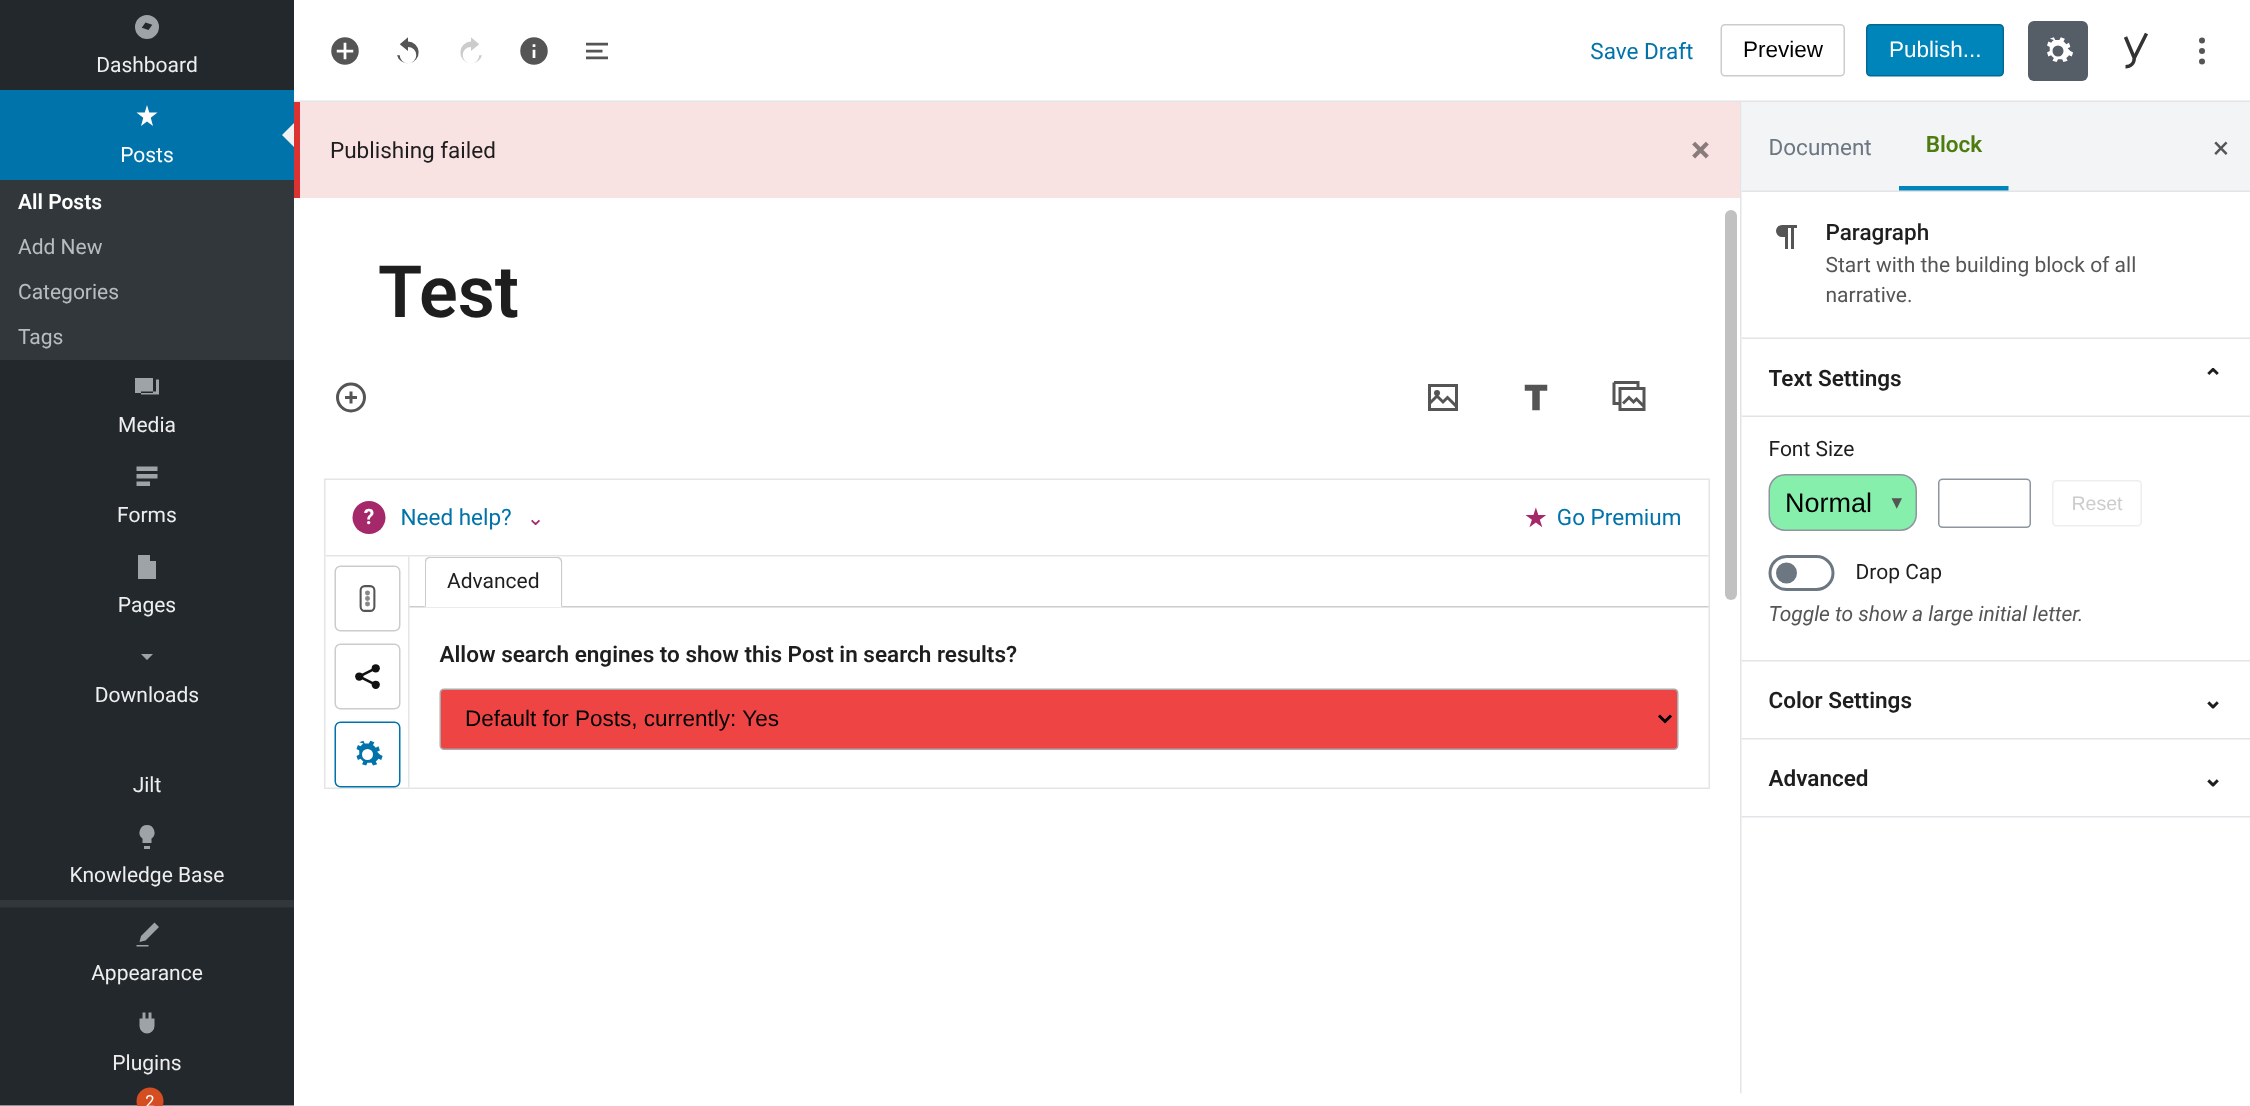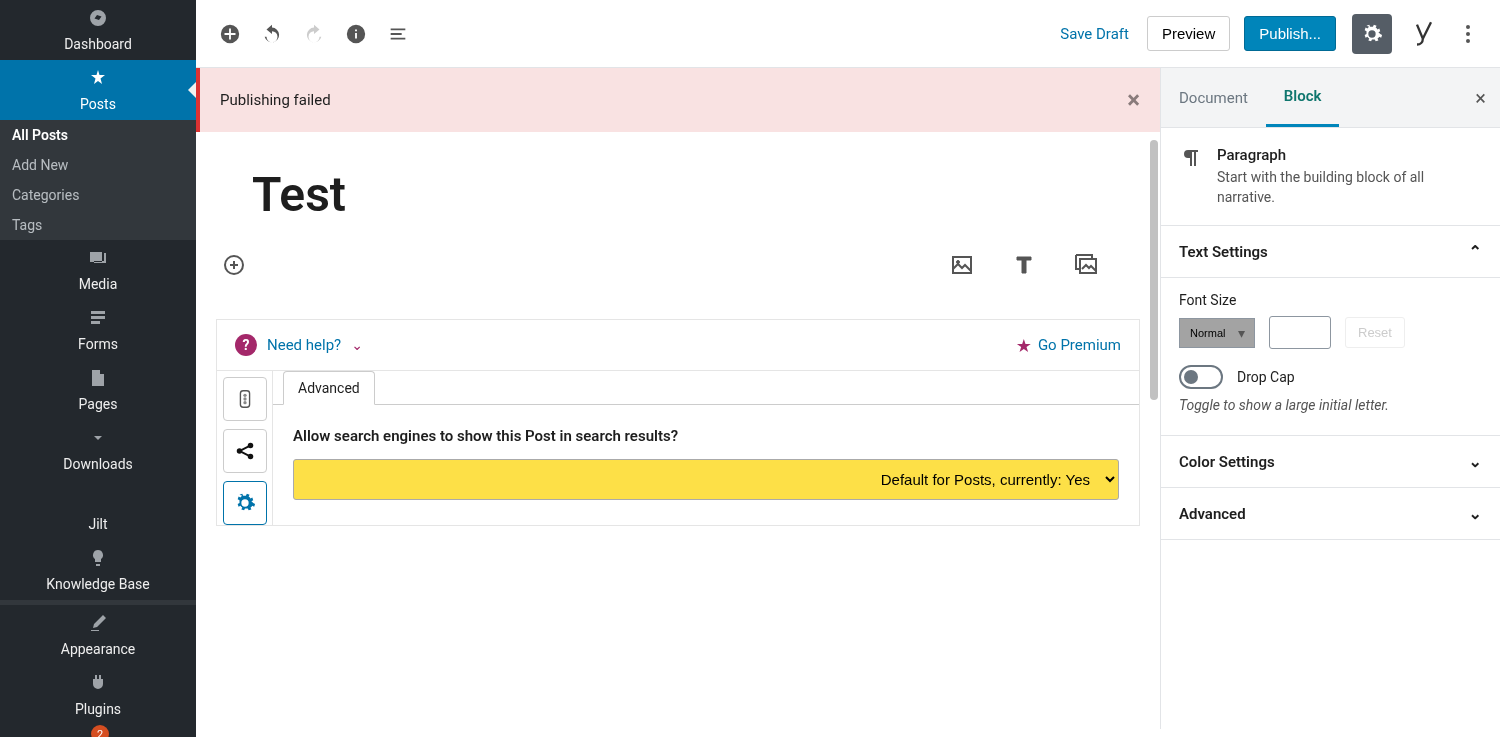--- a/index.html
+++ b/index.html
@@ -52,37 +52,37 @@
   .yoast-helpbar .prem .star { color: #a4286a; font-size: 18px; }
   .yoast-body { display: flex; }
   .ytabs { width: 56px; border-right: 1px solid #e5e5e5; display: flex; flex-direction: column; align-items: center; padding-top: 6px; gap: 8px; }
   .ytab { width: 44px; height: 44px; border: 1px solid #ccc; border-radius: 4px; display: flex; align-items: center; justify-content: center; cursor: pointer; }
   .ytab svg { width: 22px; height: 22px; }
   .ycontent { flex: 1; padding: 0; }
   .subtab-bar { border-bottom: 1px solid #ccc; }
   .subtab { display: inline-block; padding: 8px 14px; border: 1px solid #ccc; border-bottom-color: #fff; margin-bottom: -1px; font-size: 14px; background: #fff; border-radius: 4px 4px 0 0; margin-left: 10px; }
   .ybody { padding: 22px 20px; }
   .ybody label { font-weight: 600; font-size: 15px; display: block; margin-bottom: 14px; }
-  .ybody select { width: 100%; padding: 10px 12px; border: 1px solid #aaa; border-radius: 3px; font-size: 15px; background:#fde047;text-align:right; }
+  .ybody select { width: 100%; padding: 10px 12px; border: 1px solid #aaa; border-radius: 3px; font-size: 15px; background:#ef4444; }
 
   .inspector { width: 340px; background: #fff; border-left: 1px solid #e2e4e7; overflow-y: auto; }
   .ins-tabs { display: flex; align-items: center; border-bottom: 1px solid #e2e4e7; height: 60px; background: #f3f4f5; }
   .ins-tabs .tab { padding: 0 18px; height: 100%; display: flex; align-items: center; font-size: 15px; color: #6c7781; cursor: pointer; }
-  .ins-tabs .tab.active { color: #0f766e; font-weight: 600; border-bottom: 3px solid #0085ba; }
+  .ins-tabs .tab.active { color: #4d7c0f; font-weight: 600; border-bottom: 3px solid #0085ba; }
   .ins-tabs .close { margin-left: auto; padding: 0 14px; font-size: 20px; color: #555; cursor: pointer; }
   .block-desc { display: flex; padding: 18px; gap: 14px; border-bottom: 1px solid #e2e4e7; }
   .block-desc svg { width: 24px; height: 24px; fill: #555; flex-shrink: 0; }
   .block-desc .t { font-weight: 500; font-size: 15px; margin-bottom: 4px; }
   .block-desc .d { font-size: 14px; color: #555; line-height: 1.4; }
   .pnl-head { padding: 16px 18px; font-weight: 600; font-size: 15px; display: flex; align-items: center; cursor: pointer; border-bottom: 1px solid #e2e4e7; }
   .pnl-head .arr { margin-left: auto; font-size: 16px; }
   .pnl-body { padding: 14px 18px 22px; border-bottom: 1px solid #e2e4e7; }
   .field-lbl { font-size: 14px; margin-bottom: 8px; display: block; }
   .row-inline { display: flex; gap: 14px; align-items: center; }
-  .sel { border: 1px solid #8d96a0; padding: 8px 28px 8px 10px; border-radius: 0; font-size: 11px; appearance: none; background: #a3a3a3; position: relative; }
+  .sel { border: 1px solid #8d96a0; padding: 8px 28px 8px 10px; border-radius: 11px; font-size: 18px; appearance: none; background: #86efac; position: relative; }
   .sel-wrap{position:relative; display:inline-block;}
   .sel-wrap::after{content:'▾'; position:absolute; right:10px; top:50%; transform:translateY(-50%); pointer-events:none; color:#555;}
   .numin { width: 62px; border: 1px solid #8d96a0; padding: 8px; border-radius: 3px; }
   .reset { border: 1px solid #eee; background: #fff; color: #ccc; padding: 7px 12px; border-radius: 3px; font-size: 13px; }
   .toggle-row { display: flex; align-items: center; gap: 14px; padding: 16px 0 8px; }
   .toggle { width: 44px; height: 24px; border: 2px solid #6c7781; border-radius: 14px; position: relative; background: #fff; cursor: pointer; }
   .toggle::before { content: ''; position: absolute; left: 3px; top: 3px; width: 14px; height: 14px; border-radius: 50%; background: #6c7781; }
   .hint { font-style: italic; color: #555; font-size: 14px; }
   .scrollbar { position: absolute; right: 2px; top: 72px; width: 8px; height: 260px; background: #c1c1c1; border-radius: 4px; }
 </style>

